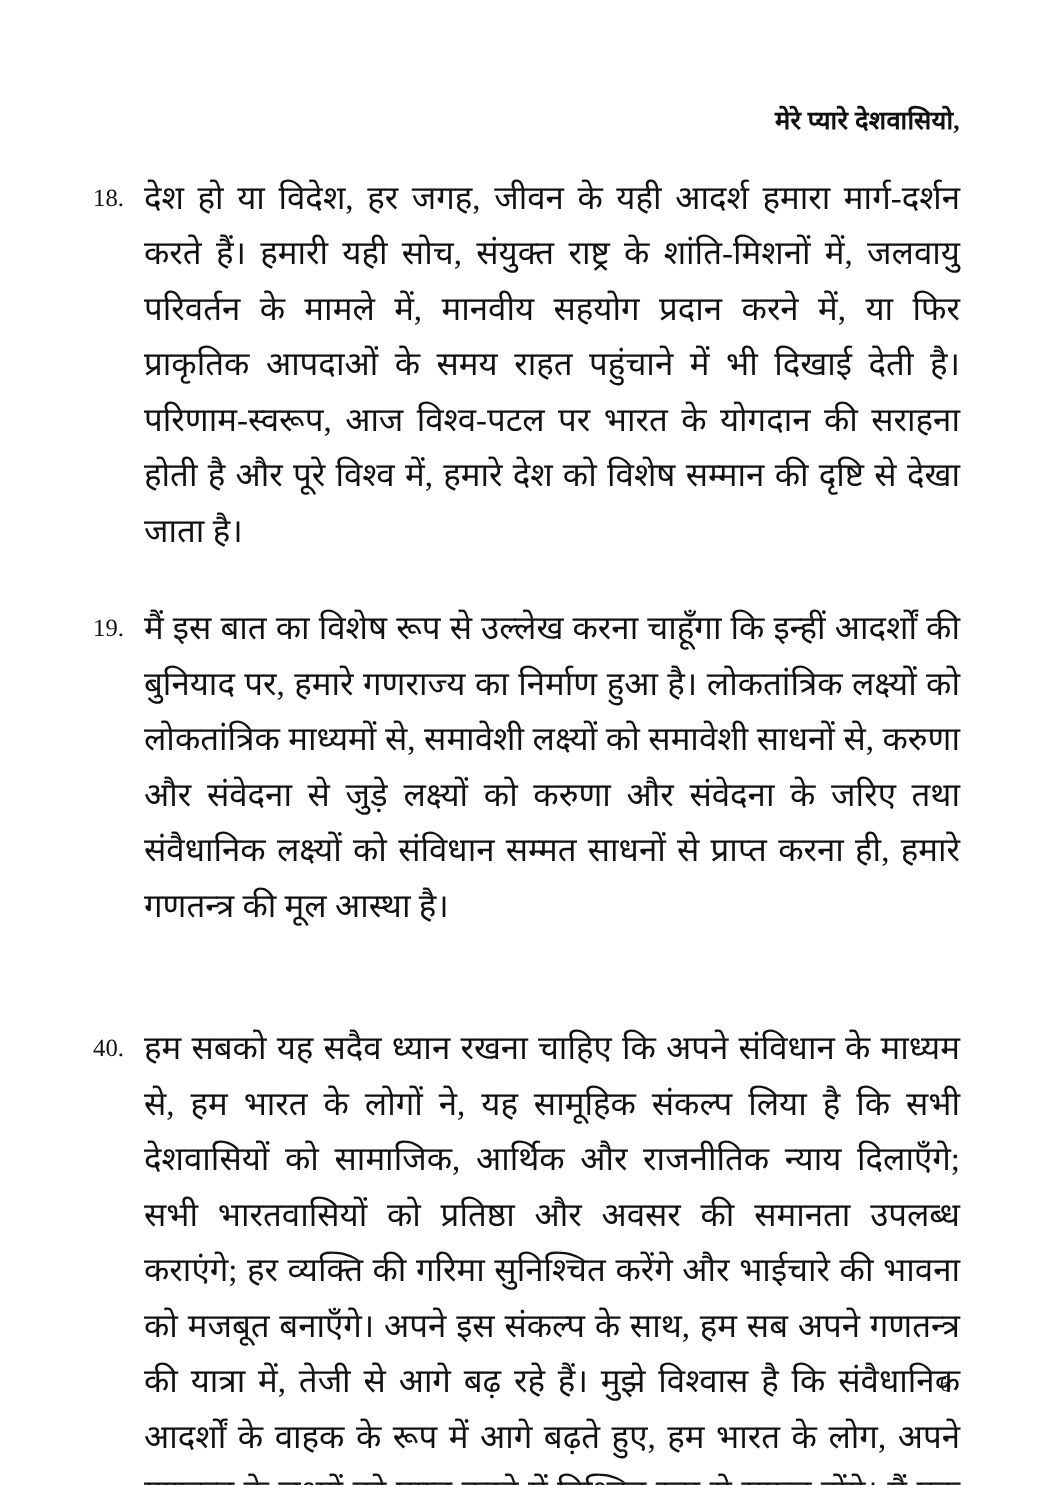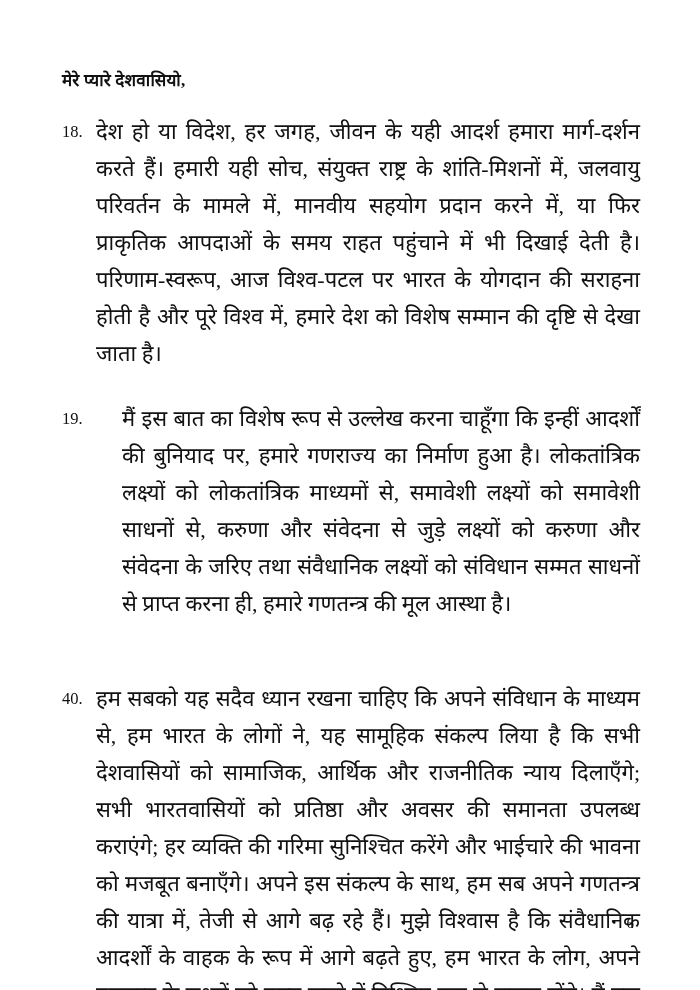--- a/index.html
+++ b/index.html
@@ -21,40 +21,41 @@
     position: absolute;
     left: 62px;
     right: 60px;
     top: 68px;
   }
   .salutation {
     font-size: 17px;
     font-weight: 700;
     letter-spacing: 0.2px;
     margin: 0 0 20px 0;
+    text-align: right;
   }
   .para {
     display: flex;
     align-items: flex-start;
   }
   .para-number {
     flex: 0 0 34px;
     font-size: 16.5px;
     line-height: 37px;
     font-family: "Liberation Serif", "DejaVu Serif", serif;
   }
   .para-text {
     flex: 1 1 auto;
     font-size: 22px;
     line-height: 37px;
     text-align: justify;
     text-justify: inter-word;
   }
   .para-18 { margin-top: 22px; justify-content: flex-end; }
-  .para-19 { margin-top: 28px; gap: 26px; }
+  .para-19 { margin-top: 28px; }
   .para-20 { margin-top: 58px; }
   .closing {
     margin-top: 60px;
     text-align: center;
     font-weight: 700;
     font-size: 17px;
     letter-spacing: 0.3px;
   }
   .page-number {
     position: absolute;

